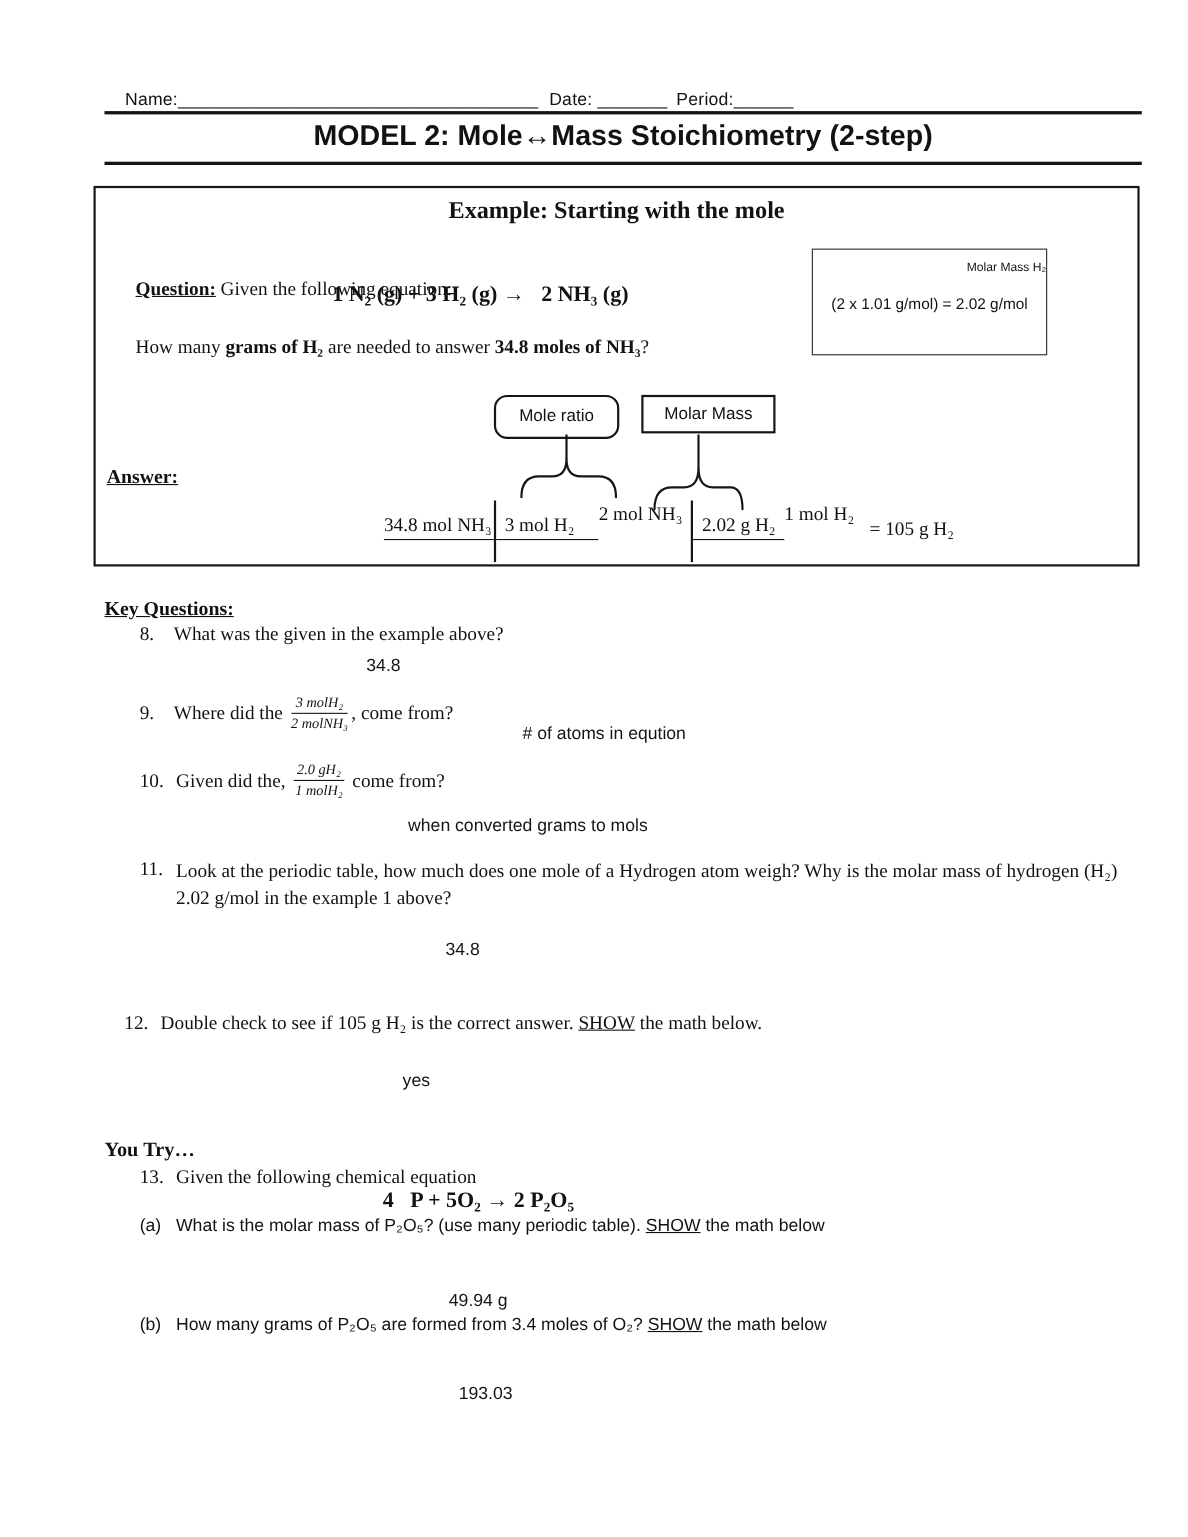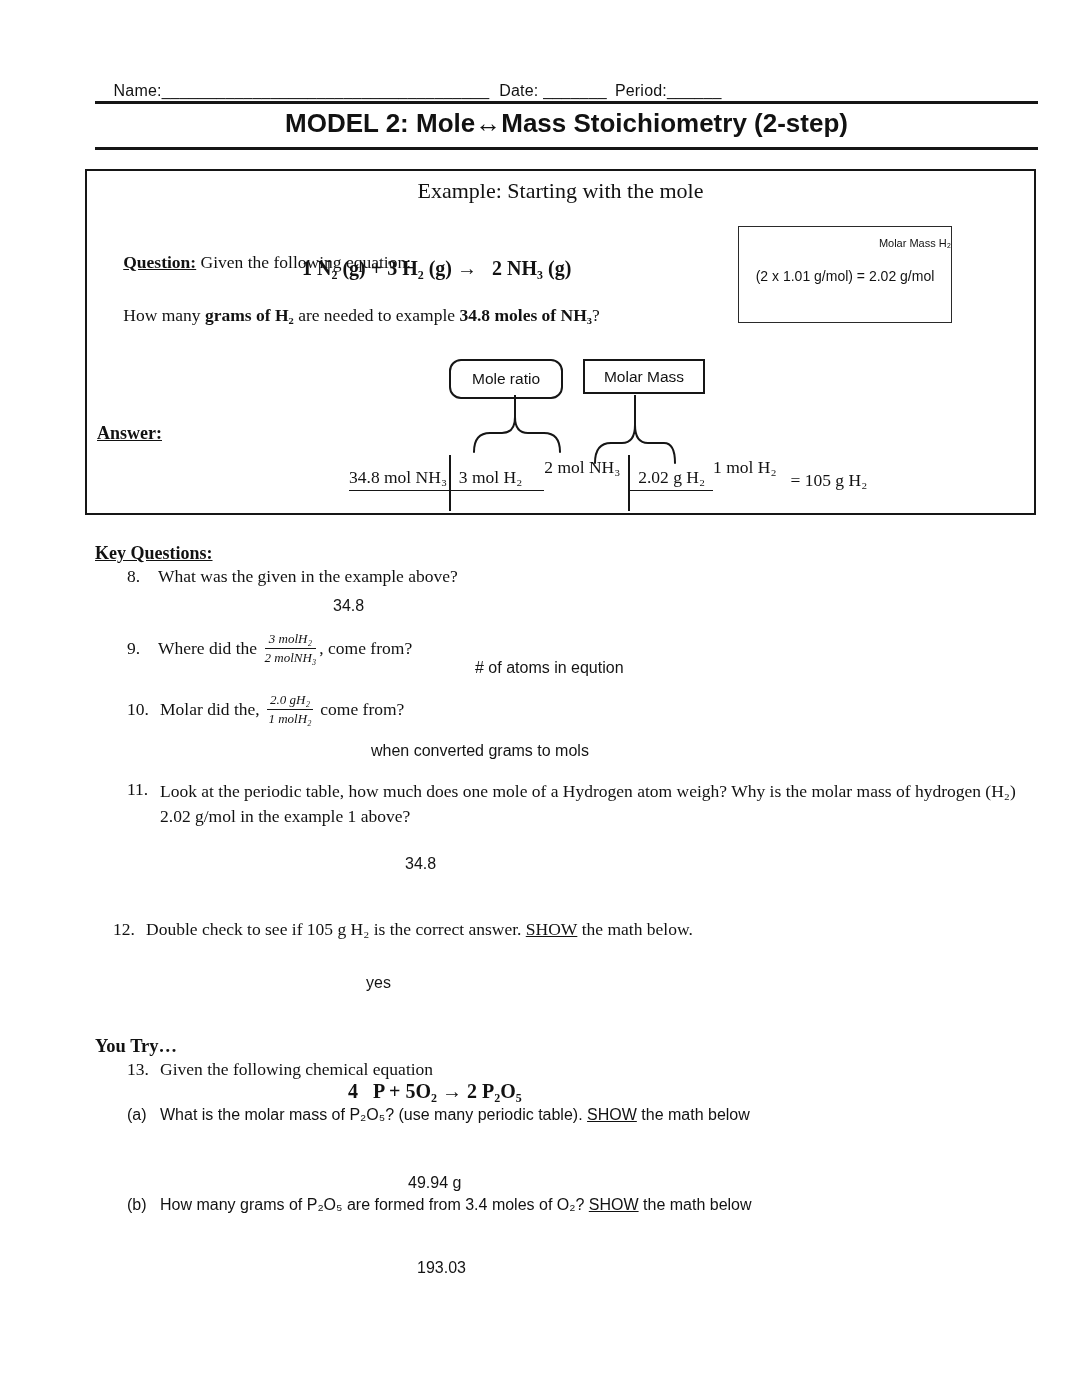--- a/index.html
+++ b/index.html
@@ -19,21 +19,21 @@
   .name-row { left:95px; top:64px; font-size:16px; letter-spacing:.2px; }
   .name-row .gap1 { margin-left:10px; }
   .name-row .gap2 { margin-left:8px; }
   .rule { left:95px; width:943px; height:2.5px; background:#161616; }
   .rule1 { top:101px; } .rule2 { top:147px; }
   .doc-title { left:95px; top:108px; width:943px; text-align:center;
                font-size:26px; font-weight:bold; }
 
   
   .example-box { left:85px; top:169px; width:951px; height:346px; border:2.2px solid #161616; }
-  .ex-title { text-align:center; margin-top:7px; font-size:22px; font-weight:normal; }
+  .ex-title { text-align:center; margin-top:7px; font-size:22px; font-weight:bold; }
   .ex-qline { left:10px; top:60px; font-size:17.5px; }
   .ex-equation { left:215px; top:86px; font-size:20px; font-weight:bold; }
   .ex-prompt { left:10px; top:113px; font-size:17.5px; }
   .mm-box { left:651px; top:55px; width:214px; height:97px; border:1.8px solid #2a2a2a; }
   .mm-title { text-align:right; margin-top:10px; font-size:11px; }
   .mm-formula { text-align:center; margin-top:19px; font-size:14px; }
   .callout { border:2px solid #161616; display:flex; align-items:center; justify-content:center; font-size:15.5px; }
   .callout-mr { left:362px; top:188px; width:114px; height:40px;border-radius:12px; }
   .callout-mm { left:496px; top:188px; width:122px; height:35px; }
   .braces { left:355px; top:224px; }
@@ -94,21 +94,21 @@
   <div class="abs example-box">
     <div class="ex-title">Example: Starting with the mole</div>
 
     <div class="abs ex-qline prewrap">
       <span class="bu">Question:</span><span> Given the following equation:</span>
     </div>
 
     <div class="abs ex-equation pre">1 N₂ (g) + 3 H₂ (g) →   2 NH₃ (g)</div>
 
     <div class="abs ex-prompt prewrap">
-      <span>How many </span><b>grams of H₂</b><span> are needed to example </span><b>34.8 moles of NH₃</b><span>?</span>
+      <span>How many </span><b>grams of H₂</b><span> are needed to answer </span><b>34.8 moles of NH₃</b><span>?</span>
     </div>
 
     <div class="abs mm-box sans">
       <div class="mm-title">Molar Mass H₂</div>
       <div class="mm-formula">(2 x 1.01 g/mol) = 2.02 g/mol</div>
     </div>
 
     <div class="abs callout callout-mr sans">Mole ratio</div>
     <div class="abs callout callout-mm sans">Molar Mass</div>
 
@@ -151,21 +151,21 @@
     <span class="ifrac">
       <span class="n">3 molH₂</span>
       <span class="d">2 molNH₃</span>
     </span>
     <span>, come from?</span>
   </div>
   <div class="abs answer a9"># of atoms in eqution</div>
 
   <div class="abs qline q10 prewrap">
     <span class="qnum-w">10.</span>
-    <span>Molar did the, </span>
+    <span>Given did the, </span>
     <span class="ifrac">
       <span class="n">2.0 gH₂</span>
       <span class="d">1 molH₂</span>
     </span>
     <span> come from?</span>
   </div>
   <div class="abs answer a10">when converted grams to mols</div>
 
   <div class="abs qline q11">
     <span class="qnum-w">11.</span>

